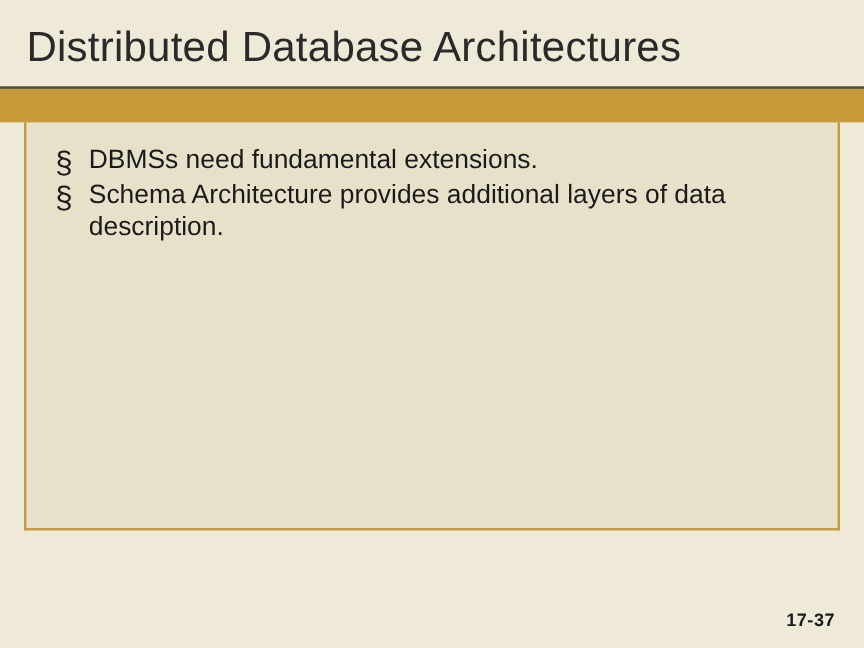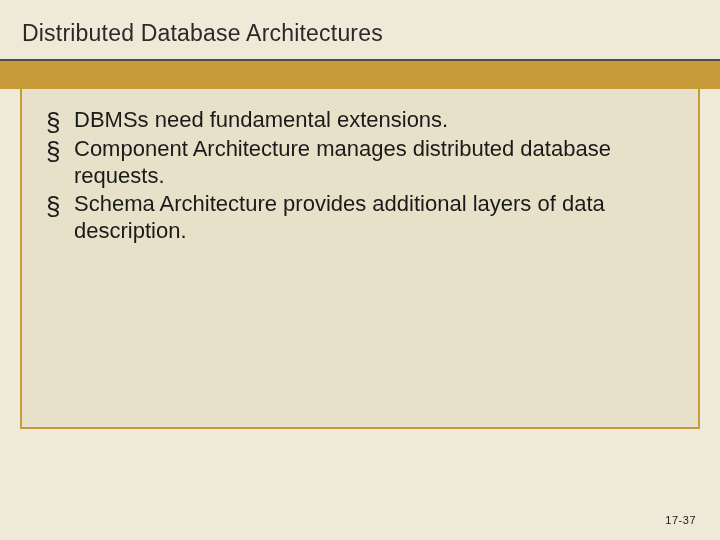--- a/index.html
+++ b/index.html
@@ -8,21 +8,21 @@
       height: 540px;
       background: #efe9d7;
       font-family: Arial, Helvetica, sans-serif;
       position: relative;
       overflow: hidden;
     }
     .title-area {
       padding: 20px 20px 12px 22px;
     }
     .title-area h1 {
-      font-size: 23px;
+      font-size: 35px;
       font-weight: 400;
       color: #2a2a2a;
       letter-spacing: 0.2px;
     }
     .gold-band {
       background: #c79a3a;
       width: 100%;
       height: 30px;
       position: relative;
     }
@@ -58,36 +58,35 @@
       position: absolute;
       left: 0;
       top: 0;
       font-size: 26px;
       color: #1a1a1a;
     }
     .footer {
       position: absolute;
       bottom: 14px;
       right: 24px;
-      font-size: 11px;
-      font-weight: normal;
+      font-size: 15px;
+      font-weight: bold;
       color: #1a1a1a;
       letter-spacing: 0.5px;
     }
   </style>
 </head>
 <body>
 
 <div class="title-area">
   <h1>Distributed Database Architectures</h1>
 </div>
 
 <div class="gold-band"></div>
 
 <div class="content-panel">
   <ul class="bullets">
     <li>DBMSs need fundamental extensions.</li>
-    <li>Component Architecture manages distributed database requests.</li>
     <li>Schema Architecture provides additional layers of data description.</li>
   </ul>
 </div>
 
 <div class="footer">17-37</div>
 
 </body></html>

